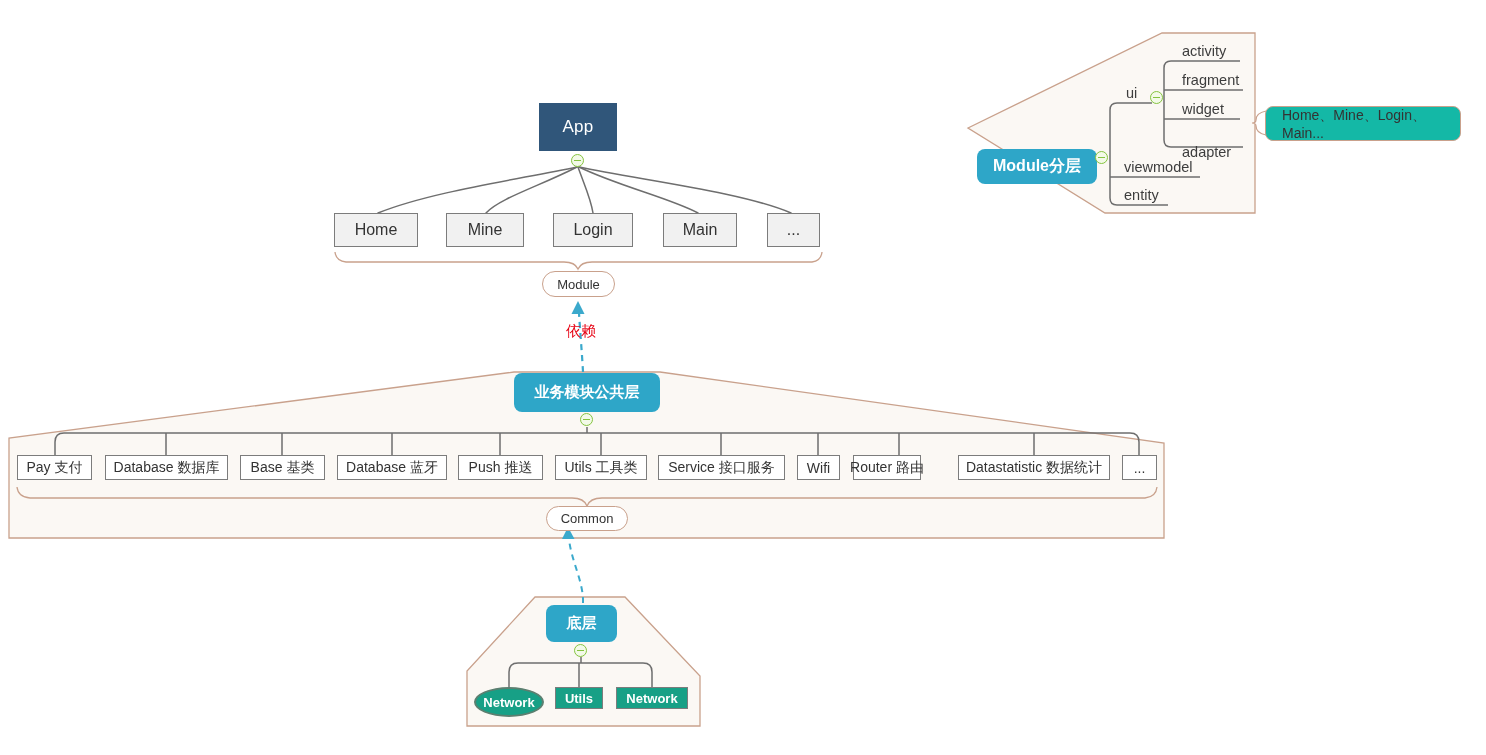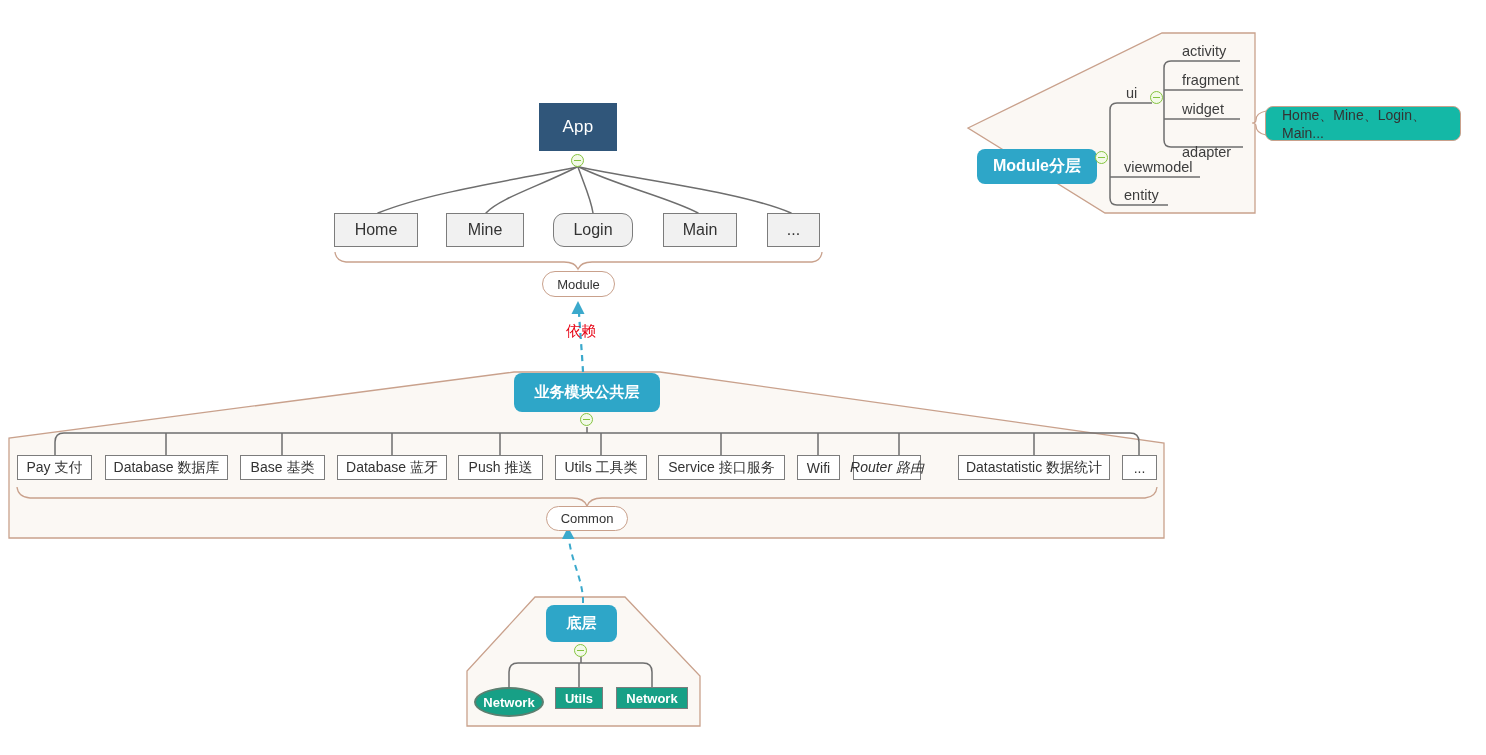--- a/index.html
+++ b/index.html
@@ -87,21 +87,21 @@
   </svg>
 
   <div class="abs flexc app-node" style="left:539px;top:103px;width:78px;height:48px;">App</div>
 
   <div class="abs collapse" style="left:571px;top:154px;">
       <span class="minus"></span>
     </div>
 
   <div class="abs flexc gray-box" style="left:334px;top:213px;width:84px;height:34px;">Home</div>
   <div class="abs flexc gray-box" style="left:446px;top:213px;width:78px;height:34px;">Mine</div>
-  <div class="abs flexc gray-box" style="left:553px;top:213px;width:80px;height:34px;border-radius:11px;">Login</div>
+  <div class="abs flexc gray-box" style="left:553px;top:213px;width:80px;height:34px;">Login</div>
   <div class="abs flexc gray-box" style="left:663px;top:213px;width:74px;height:34px;">Main</div>
   <div class="abs flexc gray-box" style="left:767px;top:213px;width:53px;height:34px;">...</div>
 
   <div class="abs flexc pill" style="left:542px;top:271px;width:73px;height:26px;">Module</div>
 
   <div class="abs flexc dep-label" style="left:562px;top:320px;width:38px;height:22px;">依赖</div>
 
   <div class="abs flexc teal-box" style="left:514px;top:373px;width:146px;height:39px;">业务模块公共层</div>
 
   <div class="abs collapse" style="left:580px;top:413px;">
@@ -109,21 +109,21 @@
     </div>
 
   <div class="abs flexc mod-box" style="left:17px;top:455px;width:75px;height:25px;">Pay 支付</div>
   <div class="abs flexc mod-box" style="left:105px;top:455px;width:123px;height:25px;">Database 数据库</div>
   <div class="abs flexc mod-box" style="left:240px;top:455px;width:85px;height:25px;">Base 基类</div>
   <div class="abs flexc mod-box" style="left:337px;top:455px;width:110px;height:25px;">Database 蓝牙</div>
   <div class="abs flexc mod-box" style="left:458px;top:455px;width:85px;height:25px;">Push 推送</div>
   <div class="abs flexc mod-box" style="left:555px;top:455px;width:92px;height:25px;">Utils 工具类</div>
   <div class="abs flexc mod-box" style="left:658px;top:455px;width:127px;height:25px;">Service 接口服务</div>
   <div class="abs flexc mod-box" style="left:797px;top:455px;width:43px;height:25px;">Wifi</div>
-  <div class="abs flexc mod-box" style="left:853px;top:455px;width:68px;height:25px;font-style:italic;">Router 路由</div>
+  <div class="abs flexc mod-box" style="left:853px;top:455px;width:68px;height:25px;">Router 路由</div>
   <div class="abs flexc mod-box" style="left:958px;top:455px;width:152px;height:25px;">Datastatistic 数据统计</div>
   <div class="abs flexc mod-box" style="left:1122px;top:455px;width:35px;height:25px;">...</div>
 
   <div class="abs flexc pill" style="left:546px;top:506px;width:82px;height:25px;">Common</div>
 
   <div class="abs flexc teal-box" style="left:546px;top:605px;width:71px;height:37px;">底层</div>
 
   <div class="abs collapse" style="left:574px;top:644px;">
       <span class="minus"></span>
     </div>

